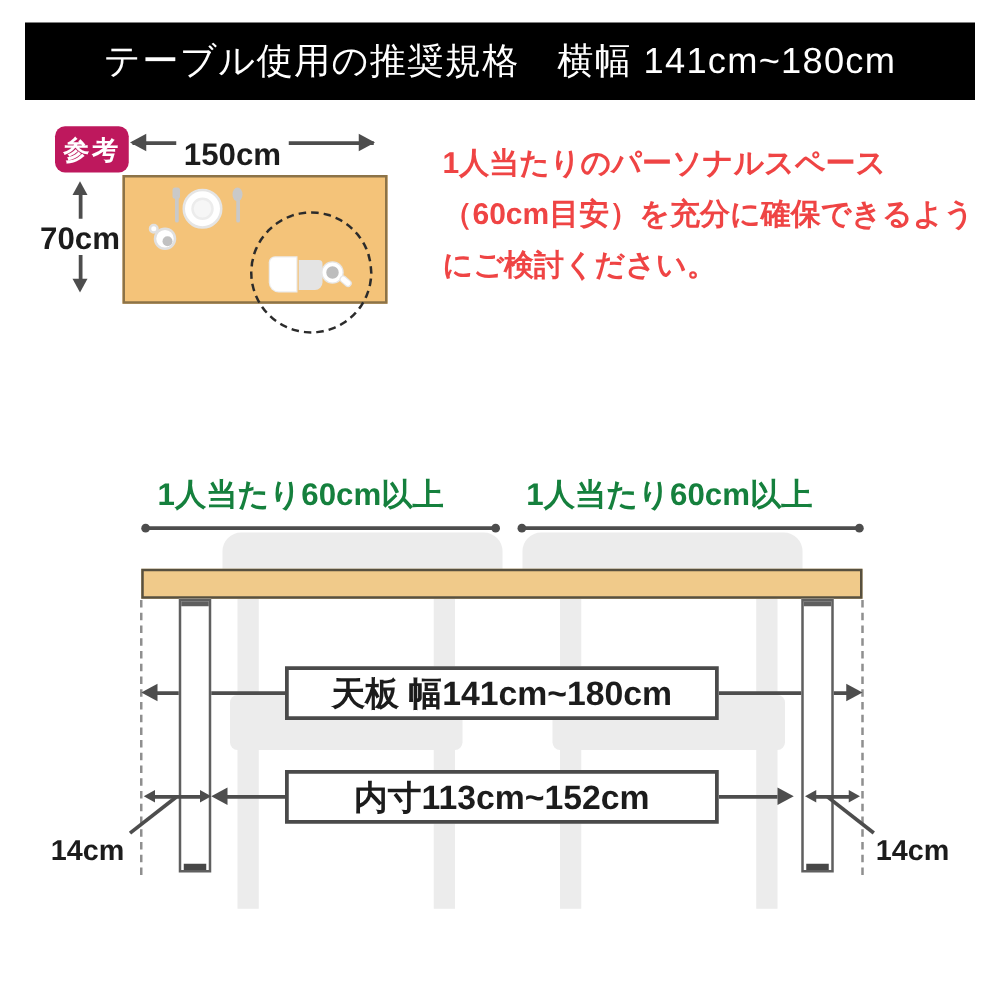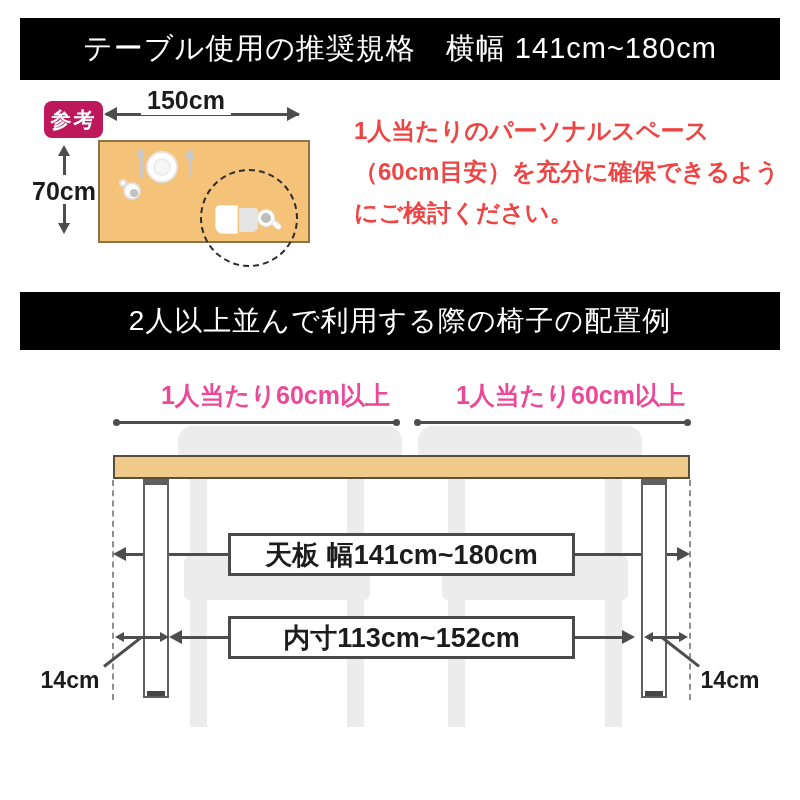--- a/index.html
+++ b/index.html
@@ -31,21 +31,21 @@
   
   .chair{background:#ECECEC;}
   .tabletop{background:#F0CA8A;border:2px solid #57503F;z-index:5;}
   .dashedv{border-left:2px dashed #8f8f8f;width:0;z-index:2;}
   .leg{background:#fff;border:2px solid #5f5f5f;z-index:6;}
   .leg .cap{position:absolute;left:0;right:0;top:0;height:4px;background:#5f5f5f;}
   .leg .foot{position:absolute;left:2px;right:2px;bottom:0;height:5px;background:#474747;}
   .dimbox{background:#fff;border:3px solid #4a4a4a;display:flex;align-items:center;justify-content:center;
           font-size:27px;font-weight:700;white-space:nowrap;z-index:7;}
   .leader{position:absolute;height:3px;background:#4d4d4d;transform-origin:left center;z-index:7;}
-  .lbl600{position:absolute;font-size:25px;font-weight:600;text-align:right;white-space:nowrap;color:#ec4899;}
+  .lbl600{position:absolute;font-size:25px;font-weight:600;text-align:left;white-space:nowrap;color:#15803d;}
   .lbl14{position:absolute;font-size:23px;font-weight:600;text-align:center;color:#1c1c1c;}
   .desc{font-size:24px;line-height:41px;font-weight:600;color:#ef4444;}
   .footnote{font-size:22px;font-weight:600;color:#111;white-space:nowrap;}
   .z3{z-index:3;}.z8{z-index:8;}
 </style>
 </head>
 <body>
 
 <div id="canvas">
 
@@ -54,21 +54,21 @@
   </div>
 
   <div class="abs badge" style="left: 44px; top: 101px; width: 59px; height: 37px; background: #be185d;">
     <span>参考</span>
   </div>
 
   <div>
     <div class="hline" style="left:106px;top:113px;width:193px;"></div>
     <div class="ah ah-left" style="left:104px;top:107px;"></div>
     <div class="ah ah-right" style="left:287px;top:107px;"></div>
-    <div class="dimlabel bgw" style="left:141px;top:86px;width:90px;">150cm</div>
+    <div class="dimlabel bgw" style="left:141px;top:110px;width:90px;">150cm</div>
   </div>
 
   <div>
     <div class="ah ah-up" style="left:58px;top:145px;"></div>
     <div class="vline" style="left:63px;top:155px;height:20px;"></div>
     <div class="dimlabel" style="left:28px;top:177px;width:72px;">70cm</div>
     <div class="vline" style="left:63px;top:204px;height:20px;"></div>
     <div class="ah ah-down" style="left:58px;top:223px;"></div>
   </div>
 
@@ -97,23 +97,20 @@
     <div class="abs" style="left:216px;top:206px;width:21px;height:27px;background:#fff;border-radius:4px 0 0 7px;box-shadow:0 0 0 1px #ECECEC;"></div>
     <div class="abs" style="left:239px;top:208px;width:19px;height:24px;background:#E4E4E4;border-radius:0 3px 6px 0;"></div>
   </div>
   <div>
     <div class="abs" style="left:258px;top:210px;width:16px;height:16px;border-radius:50%;background:#BDBDBD;border:3px solid #fff;box-shadow:0 0 0 1px #E6E6E6;"></div>
     <div class="abs" style="left:272px;top:223px;width:9px;height:4px;background:#fff;border-radius:2px;transform:rotate(40deg);box-shadow:0 0 0 1px #E6E6E6;"></div>
   </div>
 
   <div class="abs desc" style="left:354px;top:110px;width:430px;">1人当たりのパーソナルスペース（60cm目安）を充分に確保できるようにご検討ください。</div>
 
-  <div class="abs banner" style="left: 20px; top: 292px; width: 760px; height: 58px; font-size: 28px; background: rgb(0, 0, 0); color: rgb(255, 255, 255);">
-    <span>2人以上並んで利用する際の椅子の配置例</span>
-  </div>
 
   <div>
     <div class="abs chair" style="left: 178px; top: 426px; width: 224px; height: 31px; border-radius: 15px 15px 0px 0px; background: rgb(236, 236, 236);"></div>
     <div class="abs chair" style="left: 190px; top: 479px; width: 17px; height: 248px; background: rgb(236, 236, 236);"></div>
     <div class="abs chair" style="left: 347px; top: 479px; width: 17px; height: 248px; background: rgb(236, 236, 236);"></div>
     <div class="abs chair" style="left: 184px; top: 556px; width: 186px; height: 44px; border-radius: 6px; background: rgb(236, 236, 236);"></div>
   </div>
   <div>
     <div class="abs chair" style="left: 418px; top: 426px; width: 224px; height: 31px; border-radius: 15px 15px 0px 0px; background: rgb(236, 236, 236);"></div>
     <div class="abs chair" style="left: 448px; top: 479px; width: 17px; height: 248px; background: rgb(236, 236, 236);"></div>

